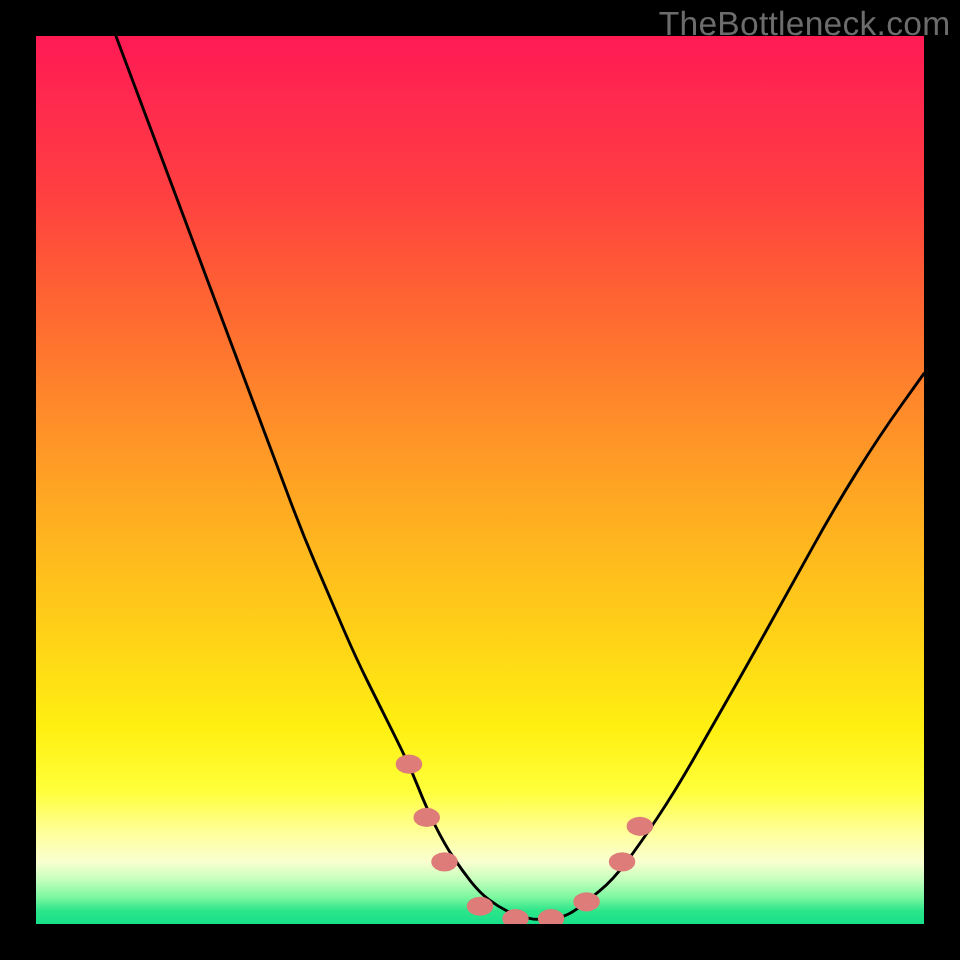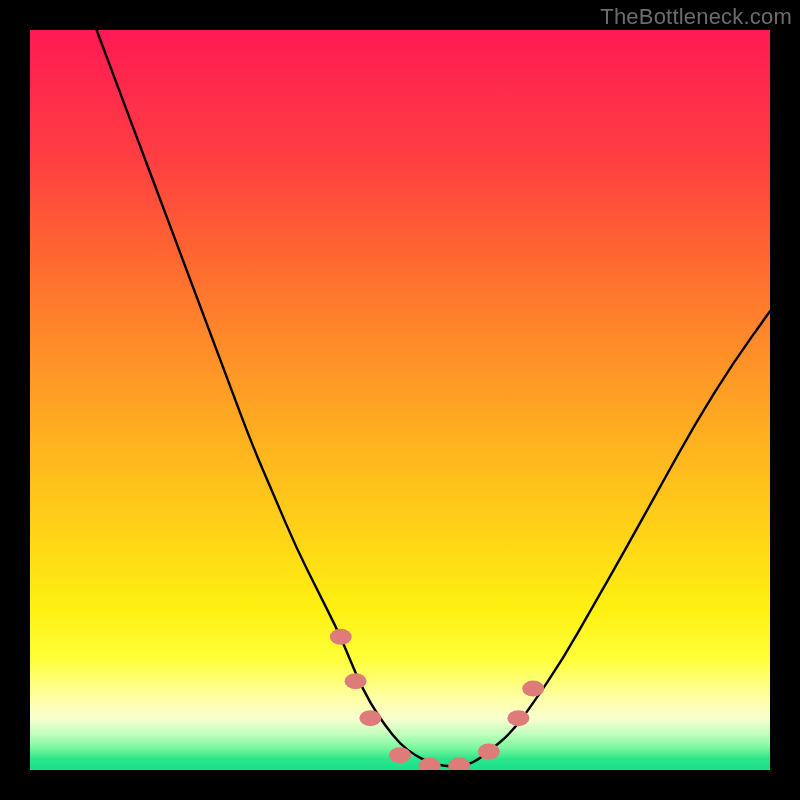--- a/index.html
+++ b/index.html
@@ -41,21 +41,21 @@
       #7cf7a0 97%,
       #2de58a 98.5%,
       #17e08a 100%
     );
   }
   .attribution {
     position: absolute;
     top: 4px;
     right: 8px;
     color: #6c6c6c;
-    font-size: 22px;
+    font-size: 28px;
     letter-spacing: 0.2px;
     font-weight: 400;
     user-select: none;
   }
   svg.curve {
     position: absolute;
     inset: 0;
     width: 740px;
     height: 740px;
     pointer-events: none;

